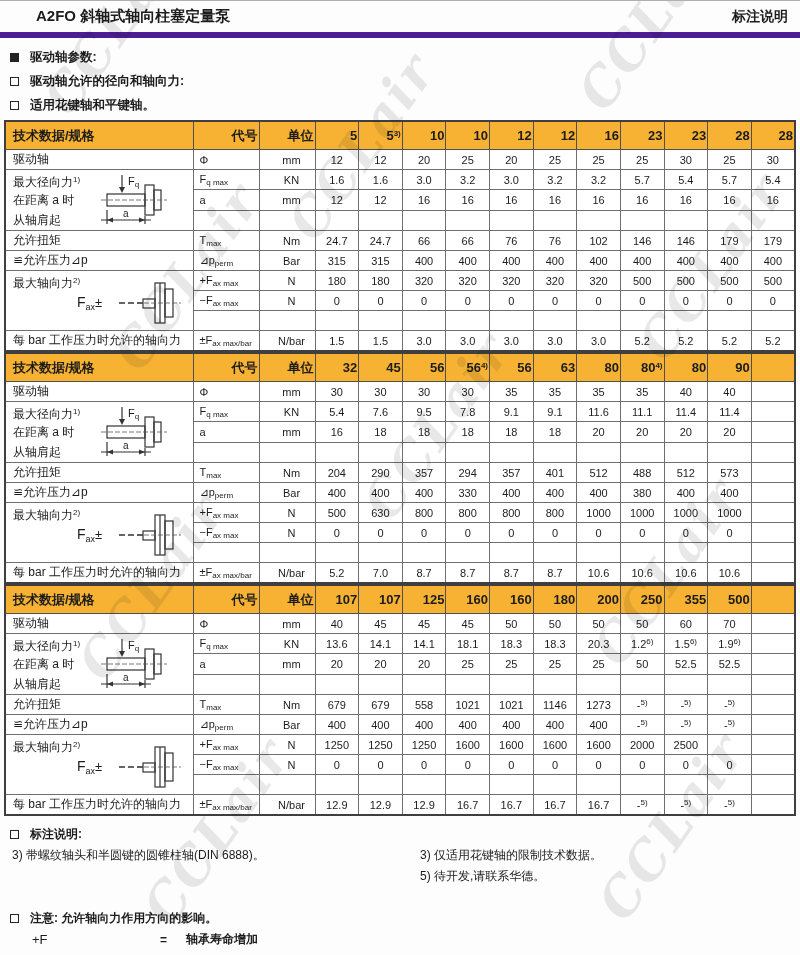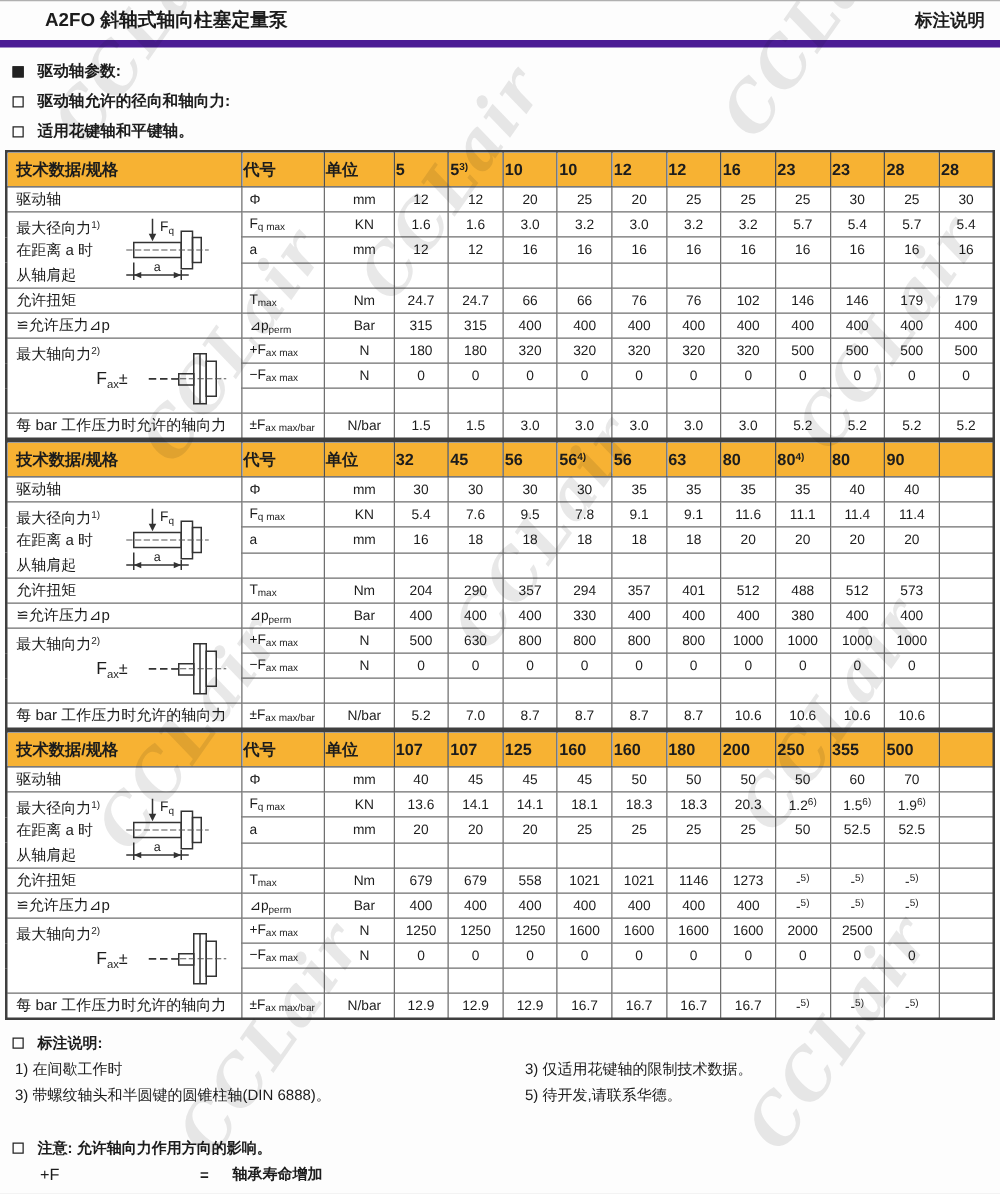--- a/index.html
+++ b/index.html
@@ -20,21 +20,21 @@
   .bullets{padding:7px 0 2px 10px;}
   .b-line{display:flex;align-items:center;height:24px;font-size:12.5px;font-weight:600;}
   .sq{width:9px;height:9px;border:1.5px solid #222;margin-right:11px;flex:0 0 auto;box-sizing:border-box;}
   .sq.filled{background:#222;}
   
   .tables{padding:1px 4px 0 4px;}
   table.dt{border-collapse:collapse;table-layout:fixed;width:792px;margin:0 0 0 0;
            border:2px solid #3f3f3f;background:#fff;}
   table.dt th,table.dt td{border:1px solid #6f6f6f;overflow:hidden;white-space:nowrap;}
   table.dt thead th{background:var(--gold,#F7B233);height:25px;font-size:13px;font-weight:bold;
-           text-align:left;border-color:#4f4f4f;}
+           text-align:right;border-color:#4f4f4f;}
   table.dt thead th.lbl{text-align:left;padding-left:7px;}
   table.dt td{height:19px;font-size:11px;text-align:center;padding:0;}
   td.lbl{text-align:left !important;padding-left:7px !important;font-size:12px !important;}
   td.code{text-align:left !important;padding-left:6px !important;}
   td.unit{text-align:left;padding-left:9px !important;}
   td.grp{vertical-align:top;position:relative;}
   .grp-line{height:20px;line-height:20px;}
   .grp-icon{position:absolute;right:6px;top:2px;}
   .grp-icon.fax{top:8px;}
   sub{font-size:8px;vertical-align:-2px;}
@@ -776,21 +776,20 @@
       </table>
     </div>
 
   <div class="notes">
     <div class="n-head">
       <span class="sq"></span>
       <span>标注说明:</span>
     </div>
     <div class="n-cols">
       <div class="n-col left" id="notes-left">
-          <div class="n-line">1) 在间歇工作时</div>
           <div class="n-line">3) 带螺纹轴头和半圆键的圆锥柱轴(DIN 6888)。</div>
         </div>
       <div class="n-col" id="notes-right">
           <div class="n-line">3) 仅适用花键轴的限制技术数据。</div>
           <div class="n-line">5) 待开发,请联系华德。</div>
         </div>
     </div>
     <div class="n-head notice">
       <span class="sq"></span>
       <span>注意: 允许轴向力作用方向的影响。</span>

